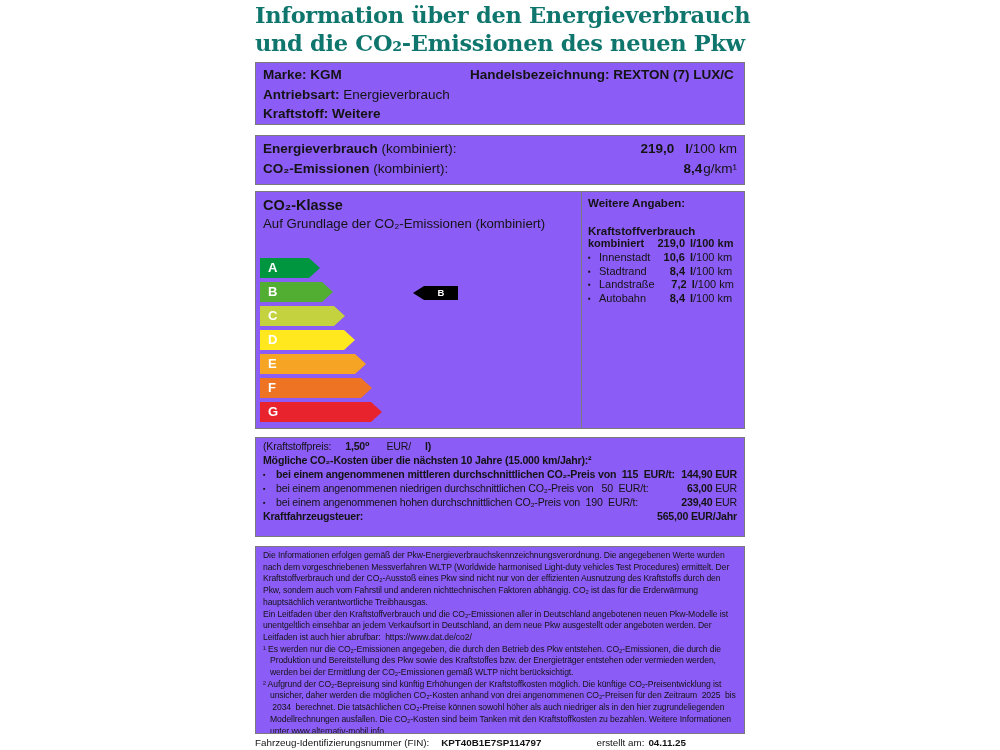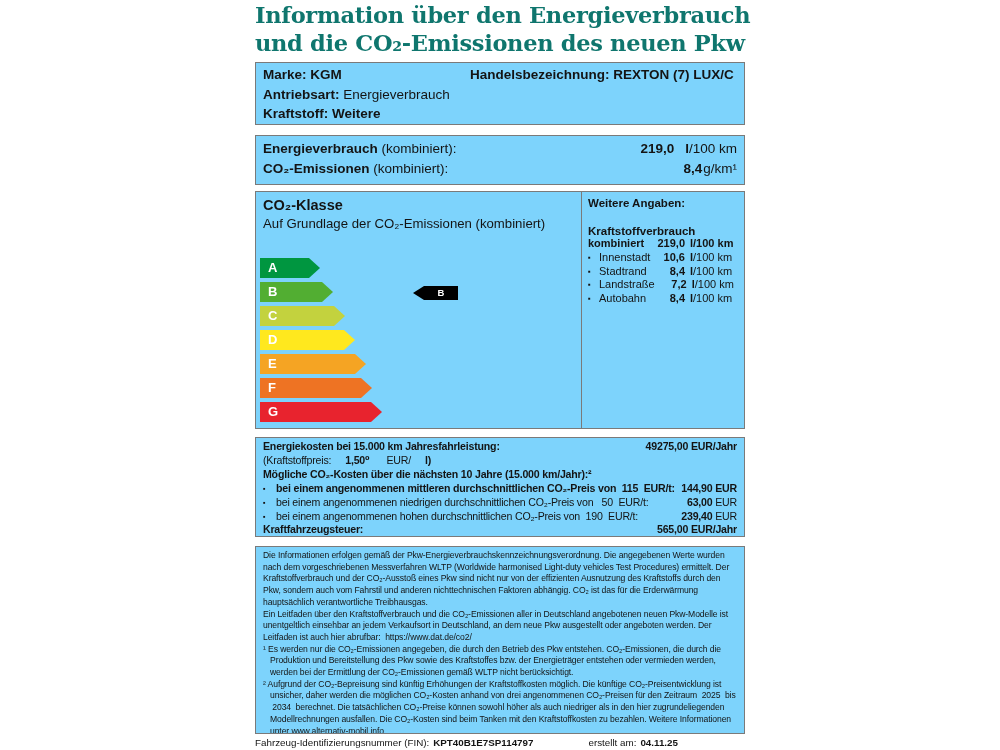--- a/index.html
+++ b/index.html
@@ -2,21 +2,21 @@
 <html lang="de"><head>
 <meta charset="utf-8">
 <style>
   html,body{margin:0;padding:0;background:#ffffff;}
   #label-root{
     position:relative;width:1000px;height:750px;background:#ffffff;
     font-family:"Liberation Sans","DejaVu Sans",sans-serif;color:#141414;
     overflow:hidden;
   }
   b,.bold{font-weight:700;}
-  .box{position:absolute;left:255px;width:490px;box-sizing:border-box;border:1px solid #7a7a7a;background:#7dd3fc;}
+  .box{position:absolute;left:255px;width:490px;box-sizing:border-box;border:1px solid #7a7a7a;background:#8b5cf6;}
   .spacer{flex:1;}
 
   
   .title{
     position:absolute;left:255px;top:1px;width:505px;
     font-family:"DejaVu Serif","Liberation Serif",serif;
     font-weight:700;font-size:22.5px;line-height:28px;color:#0f766e;letter-spacing:-0.3px;
   }
 
   
@@ -66,21 +66,21 @@
   .kp-val{margin-left:14px;}
   .kp-mid{margin-left:17px;}
   .kp-suf{margin-left:14px;}
 
   
   .box5{top:546px;height:188px;padding:3px 7px;font-size:8.6px;line-height:11.7px;letter-spacing:-0.1px;overflow:hidden;}
   .fn{padding-left:7px;text-indent:-7px;}
 
   
   .fin-line{position:absolute;left:255px;top:737px;width:490px;display:flex;font-size:9.8px;white-space:nowrap;}
-  .fin-value{margin-left:4px;}
+  .fin-value{margin-left:12px;}
   .created-label{margin-left:55px;}
   .created-value{margin-left:4px;}
 </style>
 </head>
 <body>
 
 <div id="label-root">
 
   <div class="title">
     <div>Information über den Energieverbrauch</div>
@@ -183,25 +183,20 @@
         <span class="wa-bullet">▪</span>
         <span class="wa-label">Autobahn</span>
         <span class="wa-value">8,4</span>
         <span class="wa-unit"><b>l</b><span>/100 km</span></span>
       </div>
     </div>
   </div>
 
   <div class="box box4">
     <div class="c-row">
-      <b>Energiekosten bei 15.000 km Jahresfahrleistung:</b>
-      <span class="spacer"></span>
-      <b>49275,00 EUR/Jahr</b>
-    </div>
-    <div class="c-row">
       <span>(Kraftstoffpreis:</span>
       <b class="kp-val">1,50⁰</b>
       <span class="kp-mid">EUR/</span>
       <b class="kp-suf">l)</b>
     </div>
     <div class="c-row">
       <b>Mögliche CO₂-Kosten über die nächsten 10 Jahre (15.000 km/Jahr):²</b>
     </div>
     <div class="c-row bold">
       <span class="c-bullet">▪</span>

